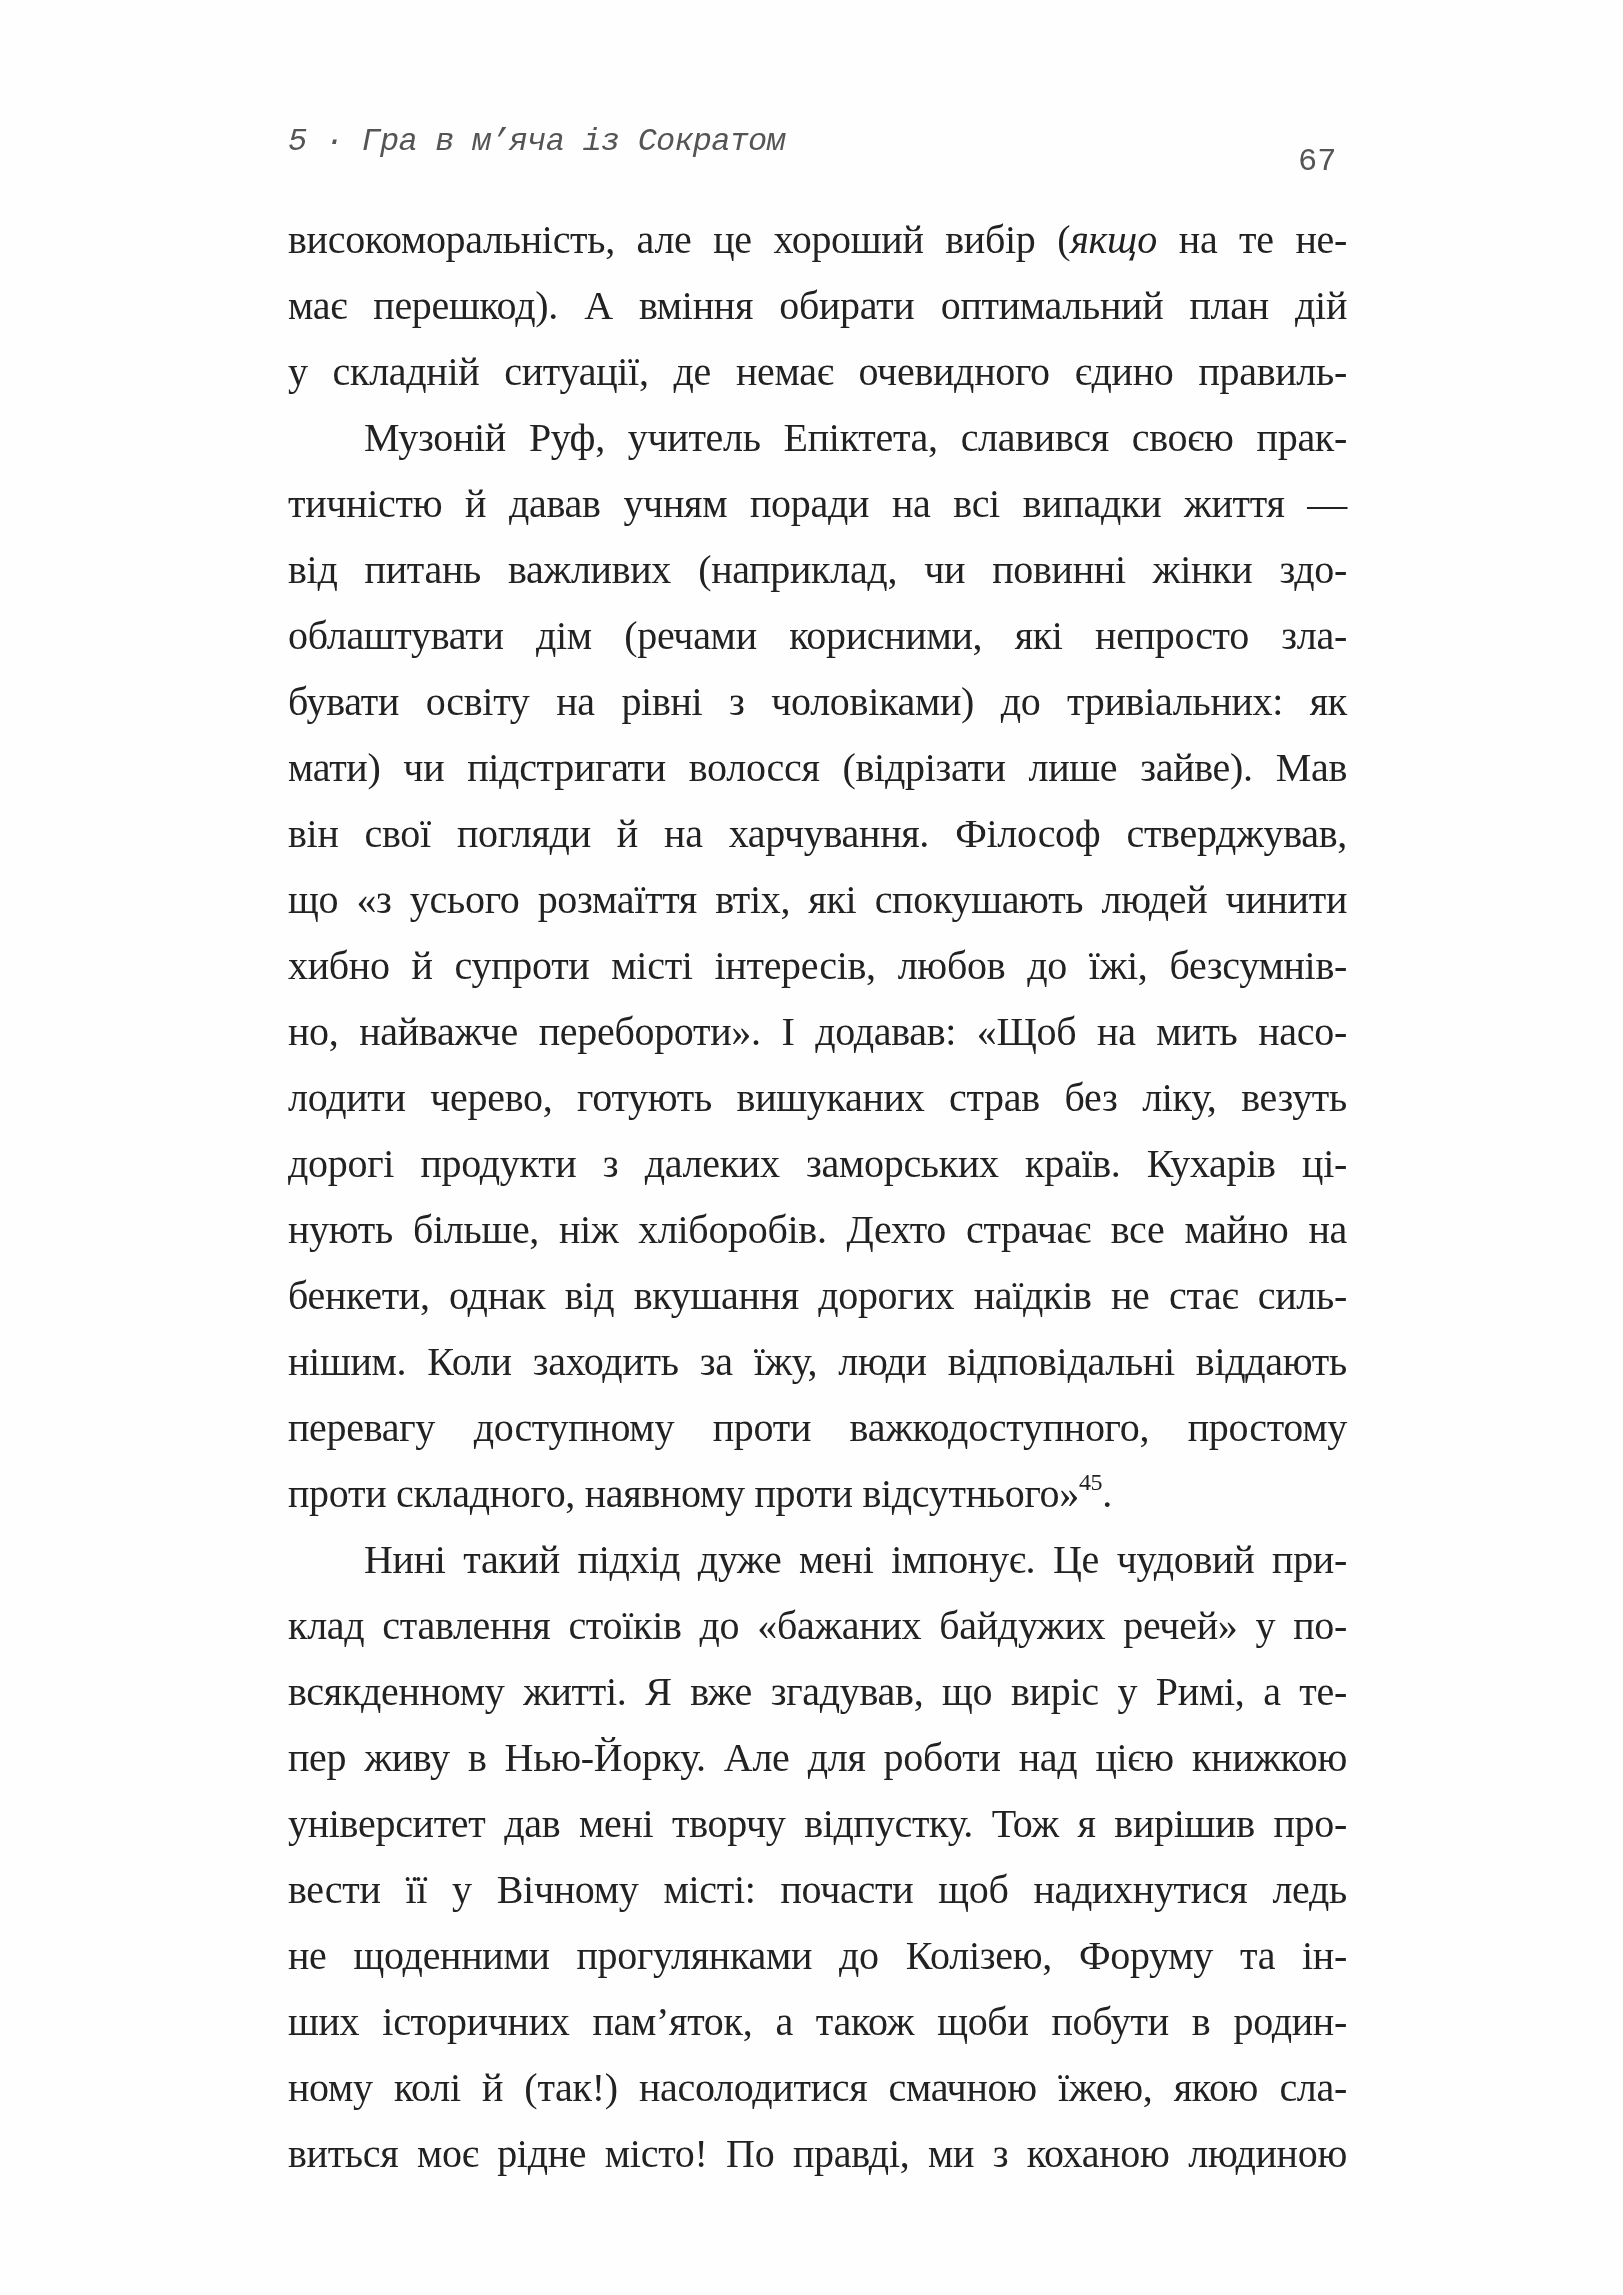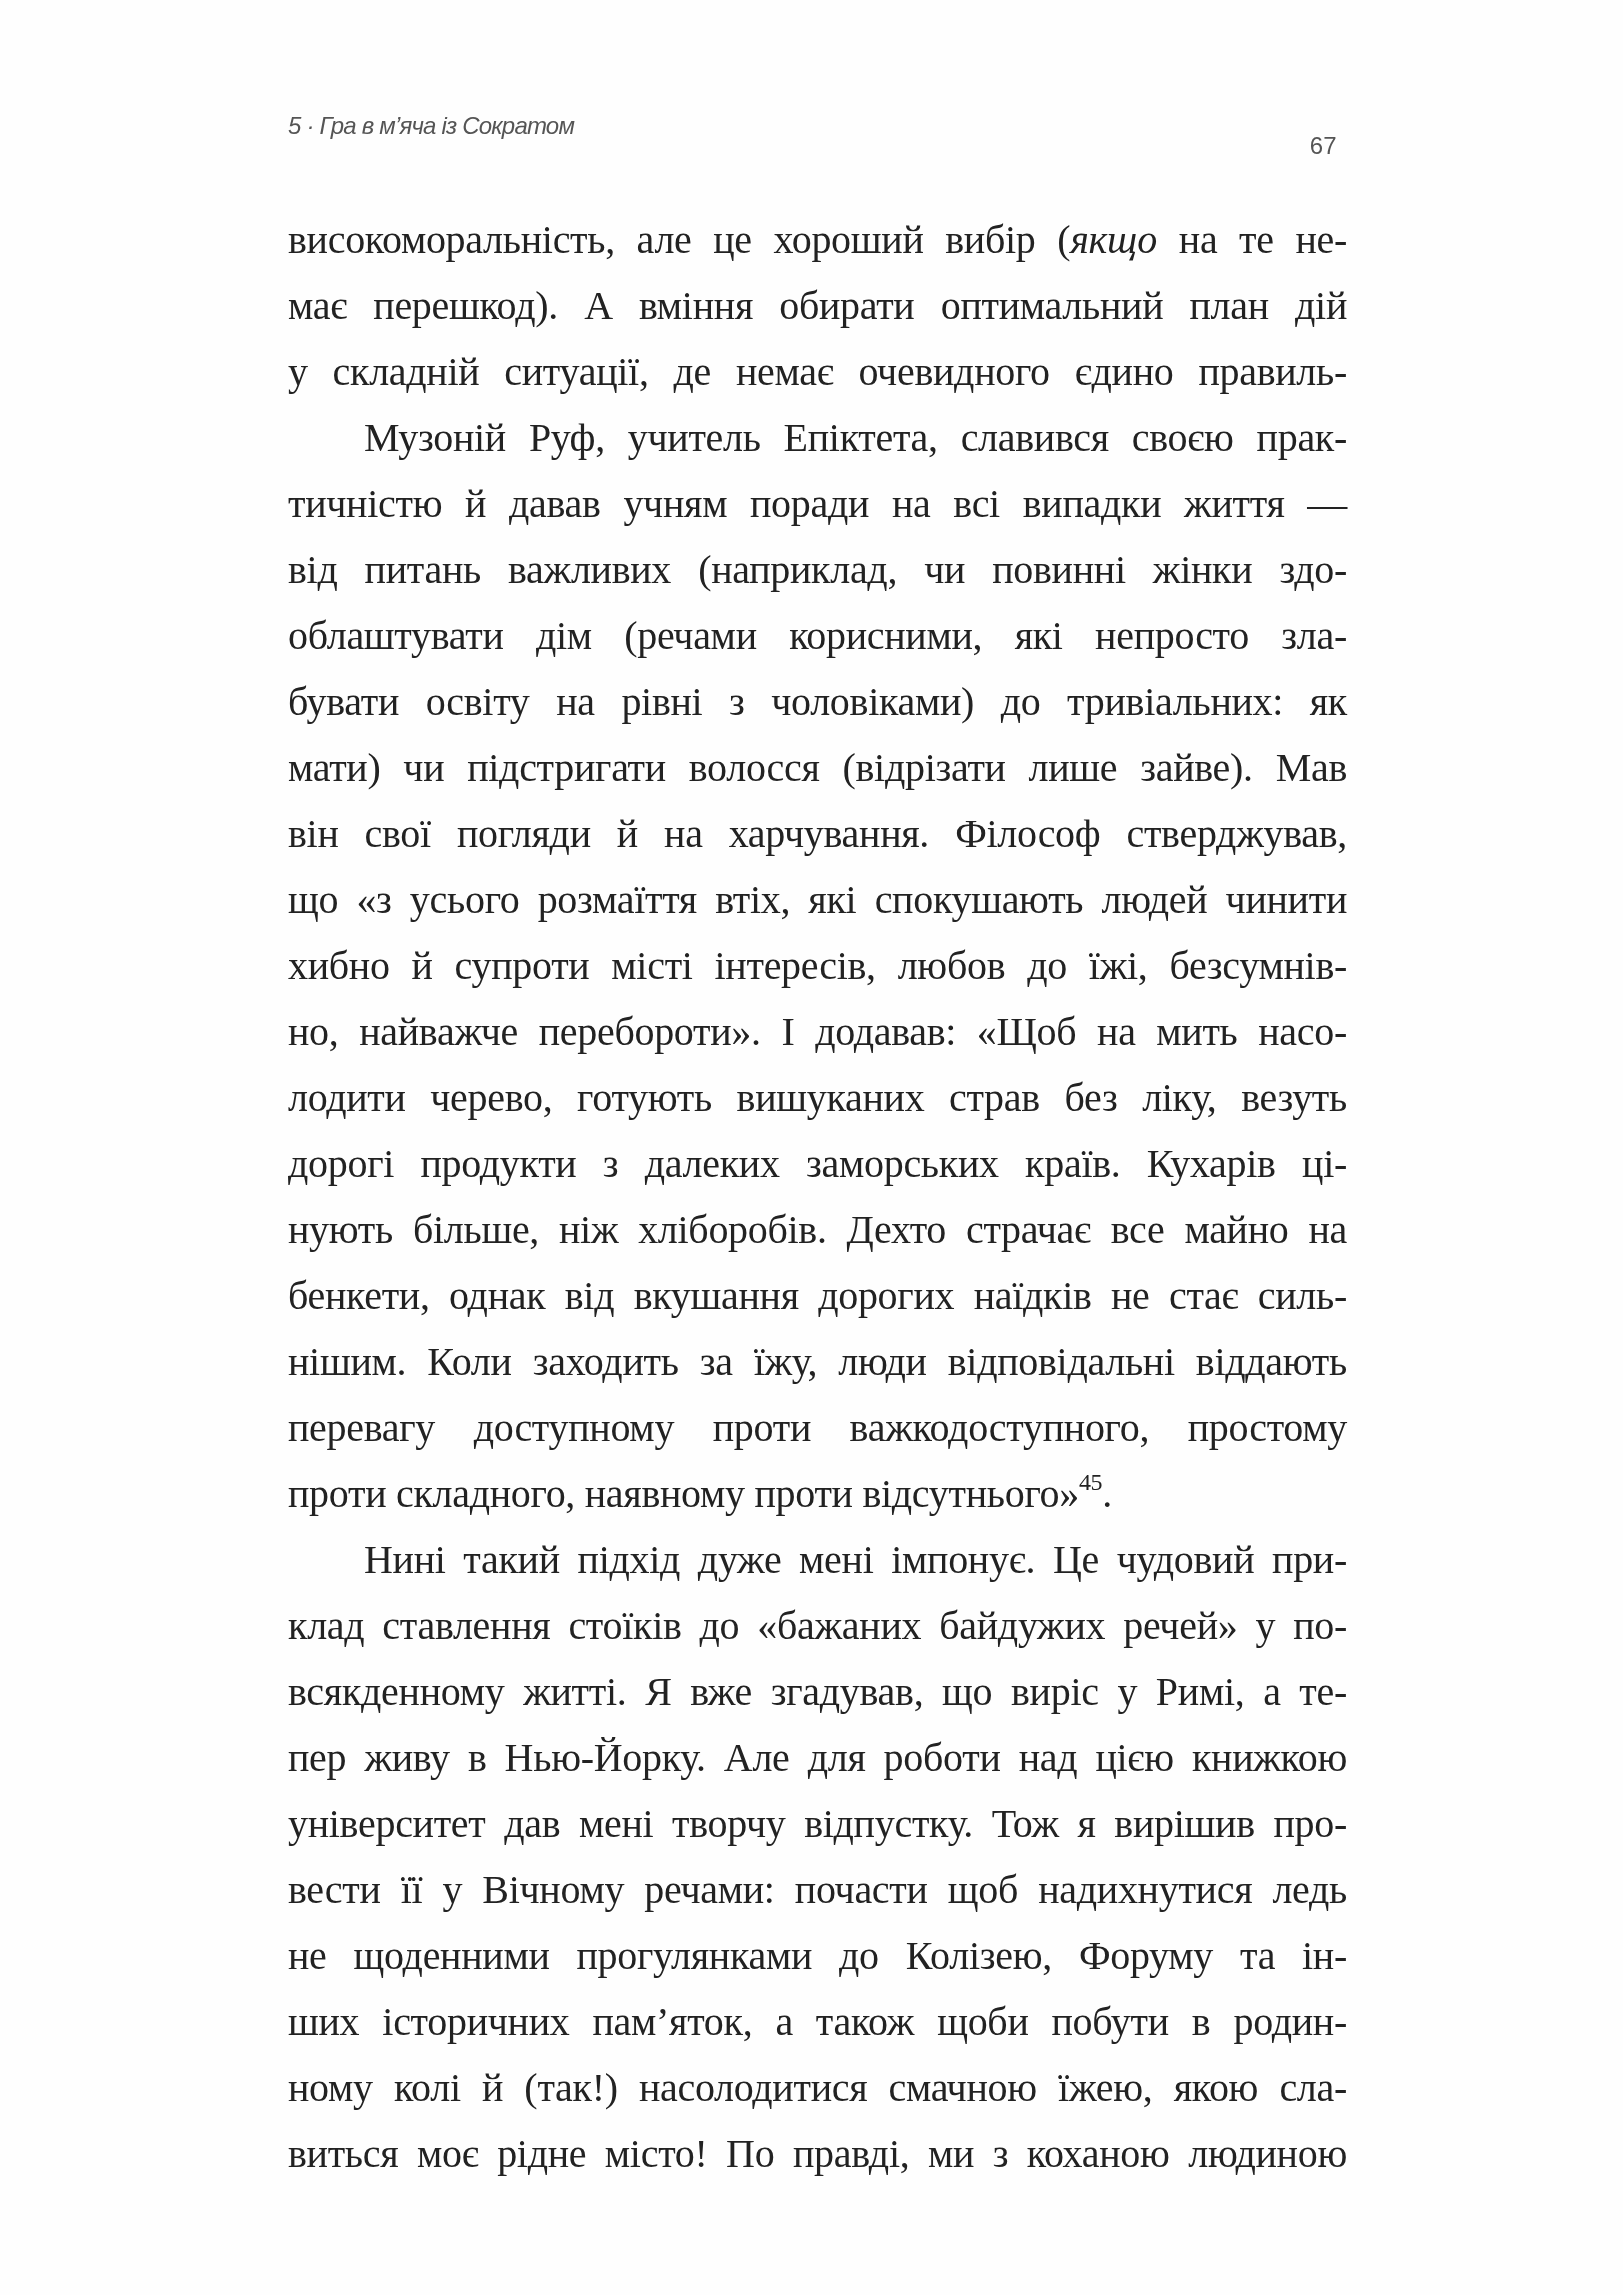--- a/index.html
+++ b/index.html
@@ -1,21 +1,21 @@
 <!DOCTYPE html>
 <html style="font-size:13.5px"><head>
 <meta charset="utf-8">
 <style>
   html, body { margin: 0; padding: 0; background: #ffffff; }
   body { width: 1624px; height: 2295px; position: relative; overflow: hidden; }
   .page { position: absolute; left: 0; top: 0; width: 1624px; height: 2295px; background: #fefefe; }
   .running-head {
-    position: absolute; left: 288px; top: 107px; width: 1057px; height: 51px;
-    font-family: Liberation Sans, sans-serif; font-style: italic;
-    font-size: 24px; color: #555555;
+    position: absolute; left: 288px; top: 118px; width: 1057px; height: 51px;
+    font-family: Liberation Mono, monospace; font-style: italic;
+    font-size: 32px; color: #555555;
   }
   .running-head .title { position: absolute; left: 0; top: 5px; letter-spacing: -0.8px; }
   .running-head .pagenum { position: absolute; right: 8.5px; top: 5px; font-style: normal; margin-top: 20px; }
   .body-text {
     position: absolute; left: 288px; top: 207px; width: 1059px;
     font-family: "Liberation Serif", serif; font-size: 40px; line-height: 66px;
     color: #222222;
   }
   .line {
     display: block; height: 66px; white-space: nowrap;
@@ -58,21 +58,21 @@
     <span class="line">бенкети, однак від вкушання дорогих наїдків не стає силь-</span>
     <span class="line">нішим. Коли заходить за їжу, люди відповідальні віддають</span>
     <span class="line">перевагу доступному проти важкодоступного, простому</span>
     <span class="line last"><span>проти складного, наявному проти відсутнього»</span><sup>45</sup><span>.</span></span>
 
     <span class="line indent">Нині такий підхід дуже мені імпонує. Це чудовий при-</span>
     <span class="line">клад ставлення стоїків до «бажаних байдужих речей» у по-</span>
     <span class="line">всякденному житті. Я вже згадував, що виріс у Римі, а те-</span>
     <span class="line">пер живу в Нью-Йорку. Але для роботи над цією книжкою</span>
     <span class="line">університет дав мені творчу відпустку. Тож я вирішив про-</span>
-    <span class="line">вести її у Вічному речами: почасти щоб надихнутися ледь</span>
+    <span class="line">вести її у Вічному місті: почасти щоб надихнутися ледь</span>
     <span class="line">не щоденними прогулянками до Колізею, Форуму та ін-</span>
     <span class="line">ших історичних пам’яток, а також щоби побути в родин-</span>
     <span class="line">ному колі й (так!) насолодитися смачною їжею, якою сла-</span>
     <span class="line">виться моє рідне місто! По правді, ми з коханою людиною</span>
 
   </div>
 </div>
 
 
 </body></html>

